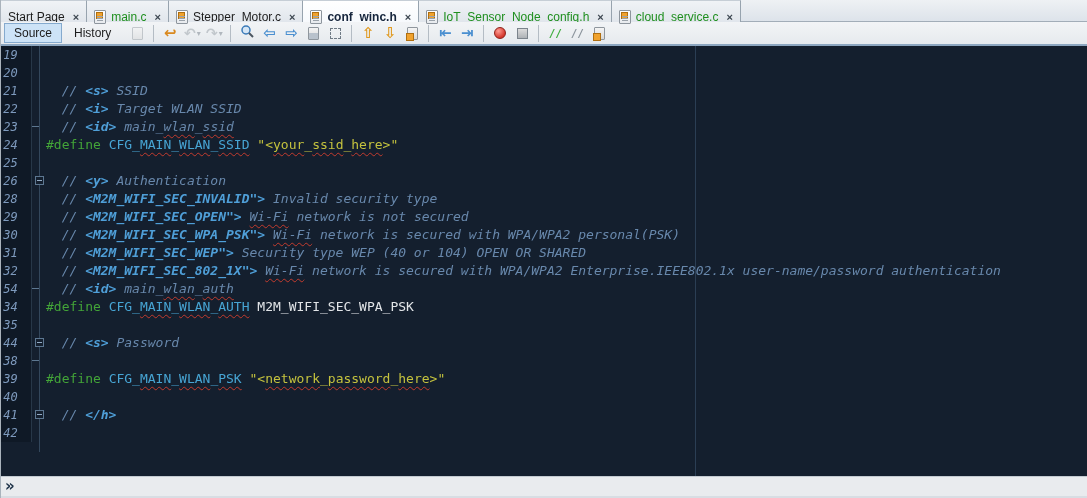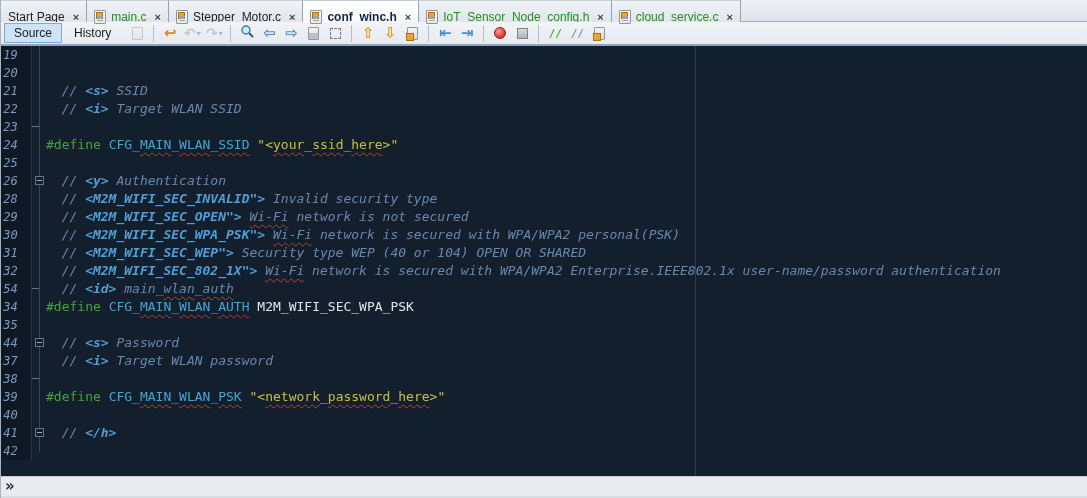--- a/index.html
+++ b/index.html
@@ -229,20 +229,21 @@
         <div class="ln-row">
           <span class="ln-num">22</span>
           <span class="fold-cell"></span>
           <span class="code"><span class="sg-c">  // </span><span class="sg-t">&lt;i&gt;</span><span class="sg-c"> Target WLAN SSID</span></span>
         </div>
         <div class="ln-row">
           <span class="ln-num">23</span>
           <span class="fold-cell">
             <span class="fold-dash"></span>
           </span>
+          <span class="code"><span class="sg-c">  // </span><span class="sg-t">&lt;id&gt;</span><span class="sg-c"> main_</span><span class="sg-c wavy">wlan</span><span class="sg-c">_</span><span class="sg-c wavy">ssid</span></span>
         </div>
         <div class="ln-row">
           <span class="ln-num">24</span>
           <span class="fold-cell"></span>
           <span class="code"><span class="sg-p">#define</span><span class="sg-d"> </span><span class="sg-m">CFG_</span><span class="sg-m wavy">MAIN</span><span class="sg-m">_</span><span class="sg-m wavy">WLAN</span><span class="sg-m">_</span><span class="sg-m wavy">SSID</span><span class="sg-d"> </span><span class="sg-s">"&lt;</span><span class="sg-s wavy">your</span><span class="sg-s">_</span><span class="sg-s wavy">ssid</span><span class="sg-s">_</span><span class="sg-s wavy">here</span><span class="sg-s">&gt;"</span></span>
         </div>
         <div class="ln-row">
           <span class="ln-num">25</span>
           <span class="fold-cell"></span>
           <span class="code"></span>
@@ -295,25 +296,20 @@
           <span class="ln-num">35</span>
           <span class="fold-cell"></span>
           <span class="code"></span>
         </div>
         <div class="ln-row">
           <span class="ln-num">44</span>
           <span class="fold-cell">
             <span class="fold-box"></span>
           </span>
           <span class="code"><span class="sg-c">  // </span><span class="sg-t">&lt;s&gt;</span><span class="sg-c"> Password</span></span>
-        </div>
-        <div class="ln-row">
-          <span class="ln-num">37</span>
-          <span class="fold-cell"></span>
-          <span class="code"><span class="sg-c">  // </span><span class="sg-t">&lt;i&gt;</span><span class="sg-c"> Target WLAN password</span></span>
         </div>
         <div class="ln-row">
           <span class="ln-num">38</span>
           <span class="fold-cell">
             <span class="fold-dash"></span>
           </span>
         </div>
         <div class="ln-row">
           <span class="ln-num">39</span>
           <span class="fold-cell"></span>

